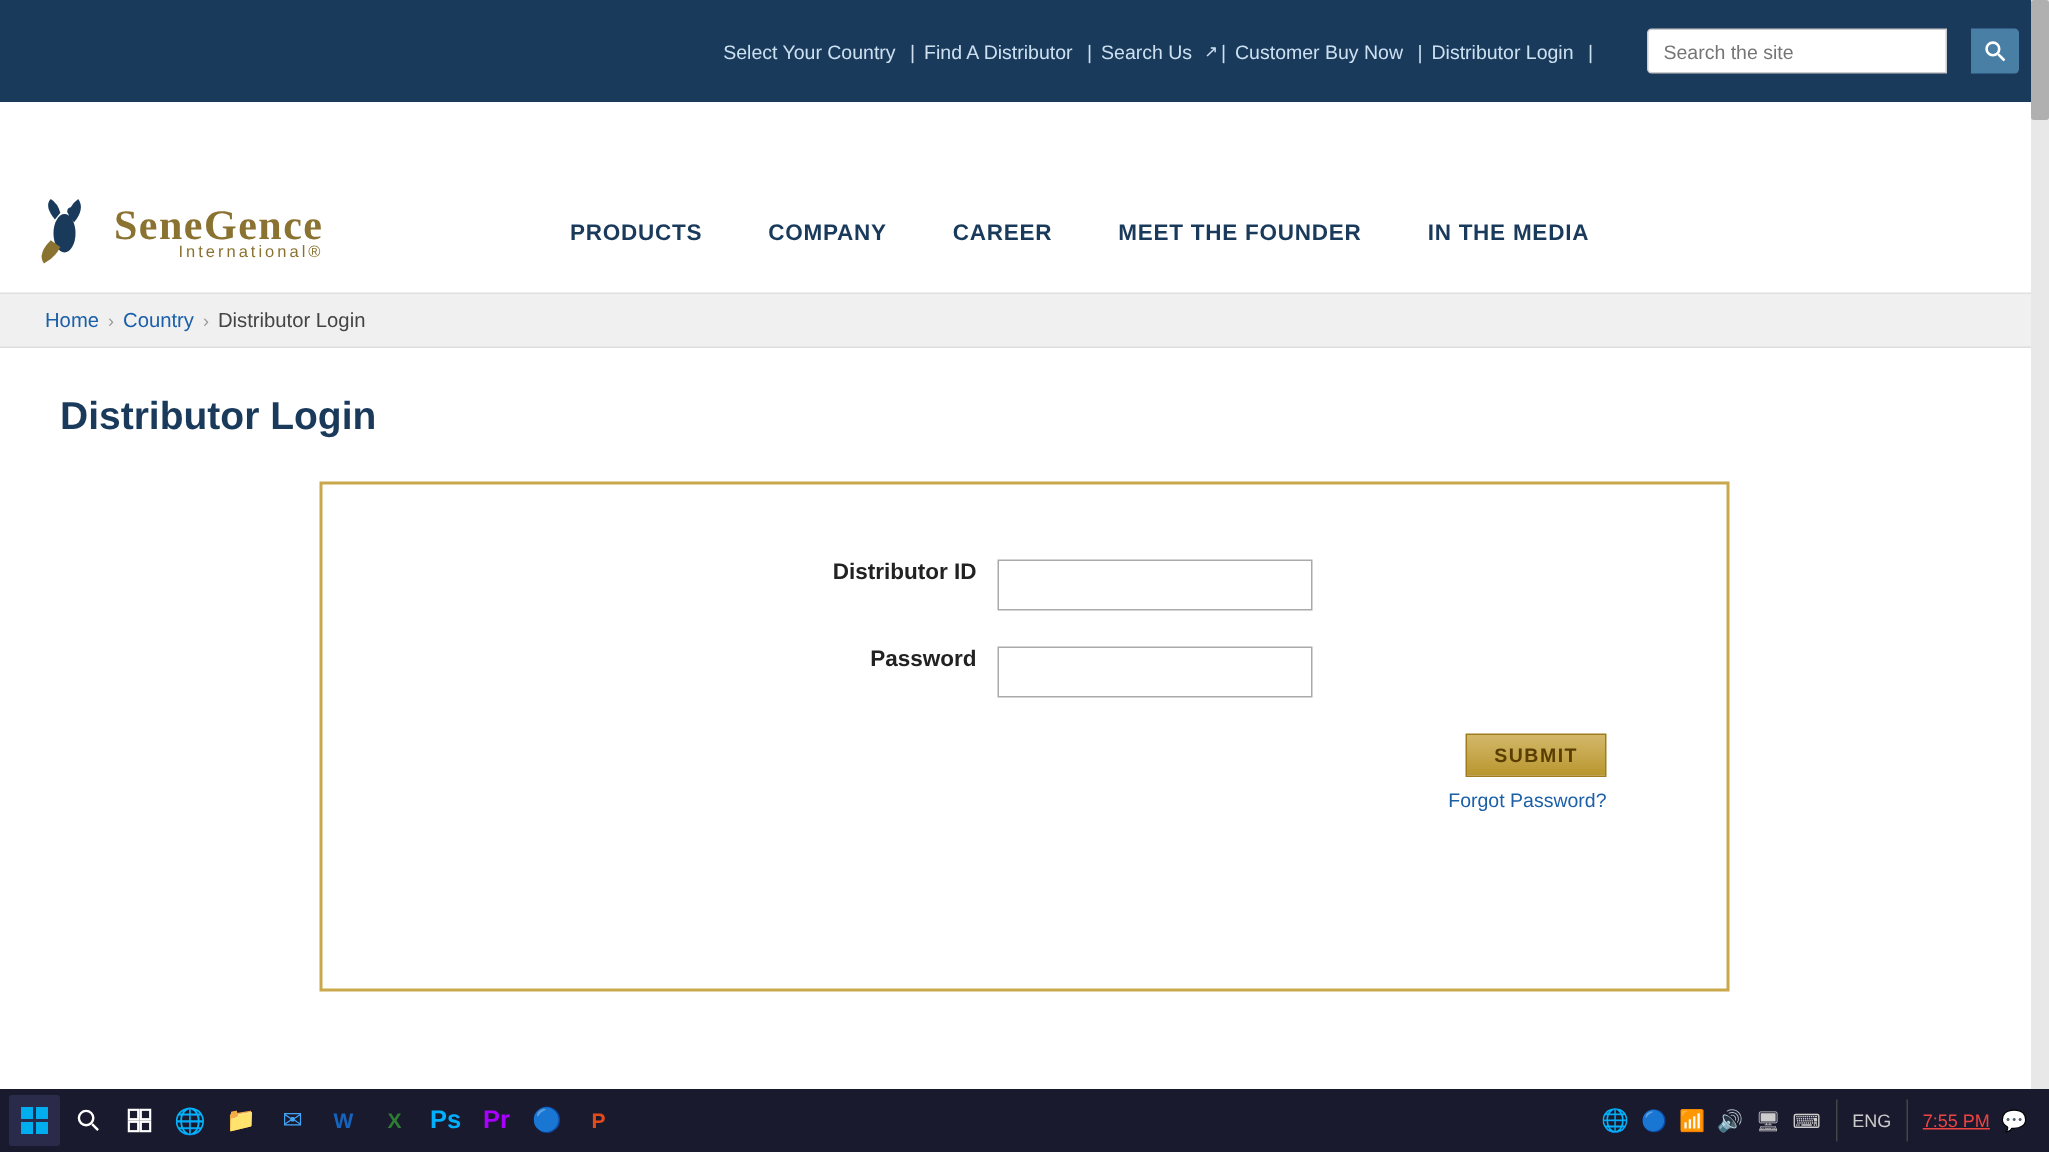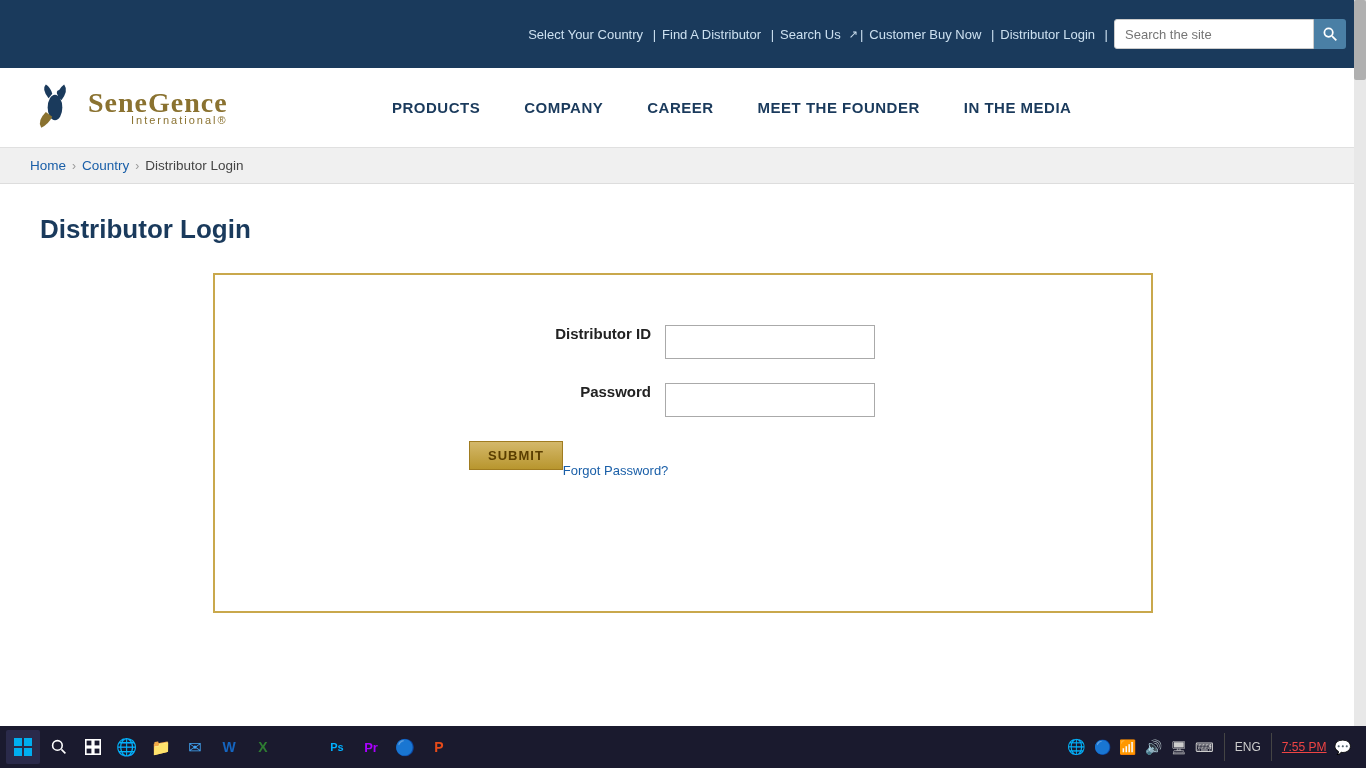--- a/index.html
+++ b/index.html
@@ -25,21 +25,22 @@
     #top-bar .top-links a {
       color: #cce0f0;
       text-decoration: none;
       padding: 0 6px;
       font-size: 13px;
     }
     #top-bar .top-links .sep { color: #cce0f0; }
     #top-bar .search-wrap {
       display: flex;
       align-items: center;
-      margin-left: 6px;
+      margin-left: 36px;
+      gap: 16px;
     }
     #top-bar .search-wrap input {
       border: 1px solid #ccc;
       border-radius: 3px 0 0 3px;
       padding: 5px 10px;
       font-size: 13px;
       width: 200px;
       outline: none;
       height: 30px;
       background: #fff;
@@ -58,21 +59,22 @@
       justify-content: center;
     }
 
     
     #header {
       background: #fff;
       border-bottom: 1px solid #e0e0e0;
       height: 80px;
       display: flex;
       align-items: center;
-      padding: 0 30px;
+      padding: 0 18px;
+      margin-top: 48px;
     }
     #logo-wrap {
       display: flex;
       align-items: center;
       flex: 0 0 280px;
     }
     #logo-wrap .logo-text {
       display: flex;
       flex-direction: column;
       line-height: 1;
@@ -174,21 +176,21 @@
     .form-row input {
       border: 1px solid #aaa;
       padding: 6px 8px;
       font-size: 14px;
       width: 210px;
       height: 34px;
       outline: none;
     }
     .form-actions {
       display: flex;
-      flex-direction: row;
+      flex-direction: column;
       align-items: flex-end;
       margin-left: 174px;
     }
     .submit-btn {
       background: linear-gradient(to bottom, #d4b86a, #b8962e);
       border: 1px solid #a07c20;
       color: #5a3e00;
       font-size: 13px;
       font-weight: bold;
       letter-spacing: 1px;
@@ -377,22 +379,22 @@
       <rect x="11" y="1" width="8" height="8"></rect>
       <rect x="1" y="11" width="8" height="8"></rect>
       <rect x="11" y="11" width="8" height="8"></rect>
     </svg>
   </div>
   <div class="taskbar-icon" style="color:#4fc3f7;font-size:17px;">🌐</div>
   <div class="taskbar-icon" style="color:#f9a825;font-size:16px;">📁</div>
   <div class="taskbar-icon" style="color:#42a5f5;font-size:16px;">✉</div>
   <div class="taskbar-icon" style="color:#1565c0;font-size:14px;font-weight:bold;">W</div>
   <div class="taskbar-icon" style="color:#2e7d32;font-size:14px;font-weight:bold;">X</div>
-  <div class="taskbar-icon" style="color:#00b0ff;font-size:11px;font-weight:bold;margin-left:40px;">Ps</div>
-  <div class="taskbar-icon" style="color:#aa00ff;font-size:13px;font-weight:bold;">Pr</div>
+  <div class="taskbar-icon" style="color:#00b0ff;font-size:17px;font-weight:bold;">Ps</div>
+  <div class="taskbar-icon" style="color:#aa00ff;font-size:17px;font-weight:bold;">Pr</div>
   <div class="taskbar-icon" style="font-size:16px;">🔵</div>
   <div class="taskbar-icon" style="color:#e64a19;font-size:14px;font-weight:bold;">P</div>
 
   <div class="taskbar-right">
     <span style="font-size:15px;">🌐</span>
     <span style="font-size:14px;">🔵</span>
     <span style="font-size:14px;">📶</span>
     <span style="font-size:14px;">🔊</span>
     <span style="font-size:13px;">🖥</span>
     <span style="font-size:13px;">⌨</span>

